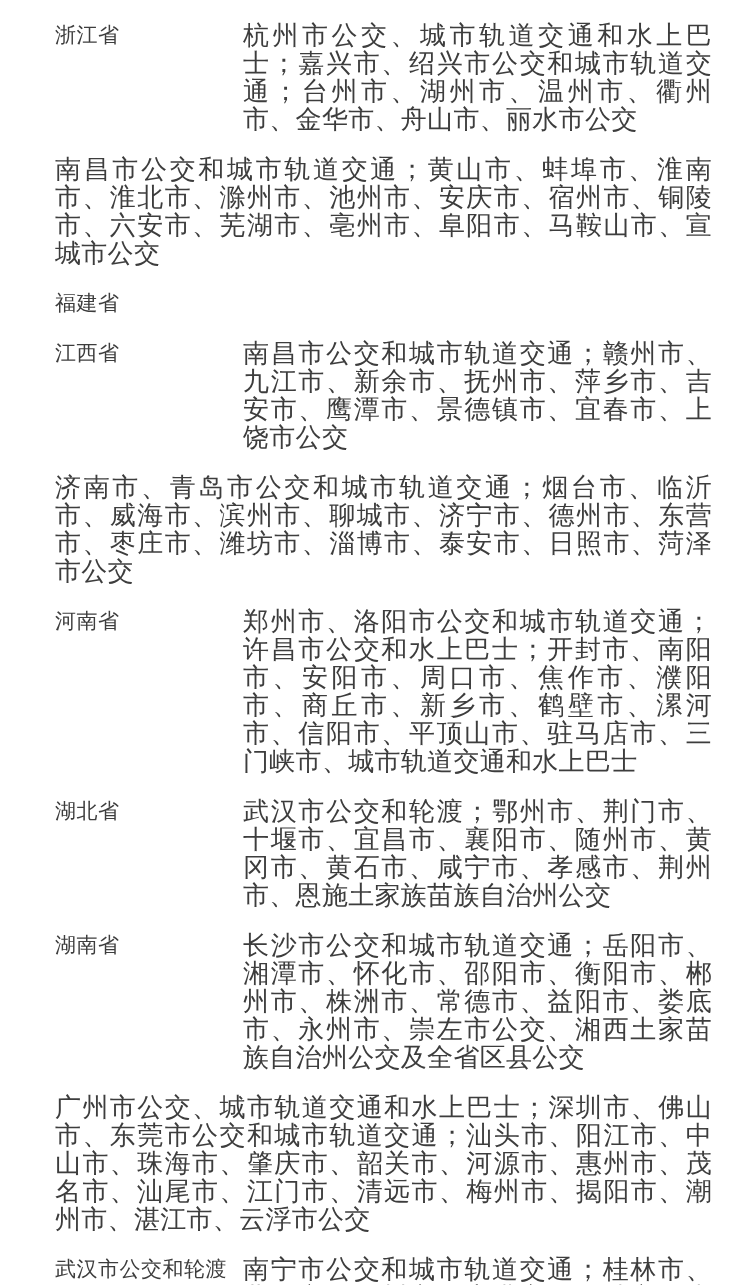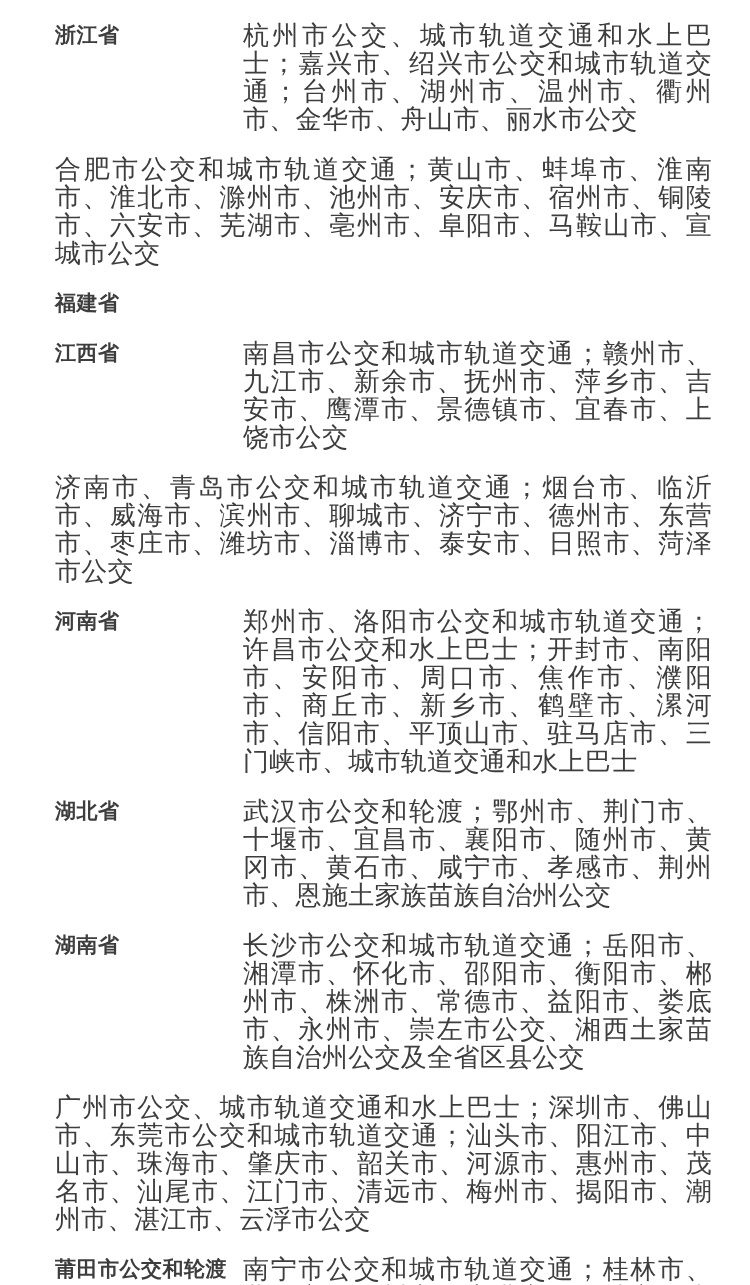--- a/index.html
+++ b/index.html
@@ -26,41 +26,40 @@
   }
   .row:last-child {
     margin-bottom: 0;
   }
   .province {
     width: 188px;
     flex: 0 0 188px;
     font-size: 21px;
     line-height: 28px;
     letter-spacing: 0.5px;
-    font-weight: bold;
   }
   .coverage {
     flex: 1 1 auto;
     font-size: 26px;
     line-height: 28px;
     text-align: justify;
     letter-spacing: 0.3px;
   }
 </style>
 </head>
 <body style="color: rgb(61, 61, 61); background: rgb(255, 255, 255);">
 
 <div class="doc" id="table-root">
   <div class="row">
     <div class="province">浙江省</div>
     <div class="coverage">杭州市公交、城市轨道交通和水上巴士；嘉兴市、绍兴市公交和城市轨道交通；台州市、湖州市、温州市、衢州市、金华市、舟山市、丽水市公交</div>
   </div>
 
   <div class="row">
-    <div class="coverage">合肥市公交和城市轨道交通；黄山市、蚌埠市、淮南市、淮北市、滁州市、池州市、安庆市、宿州市、铜陵市、六安市、芜湖市、亳州市、阜阳市、马鞍山市、宣城市公交</div>
+    <div class="coverage">南昌市公交和城市轨道交通；黄山市、蚌埠市、淮南市、淮北市、滁州市、池州市、安庆市、宿州市、铜陵市、六安市、芜湖市、亳州市、阜阳市、马鞍山市、宣城市公交</div>
   </div>
 
   <div class="row">
     <div class="province">福建省</div>
   </div>
 
   <div class="row">
     <div class="province">江西省</div>
     <div class="coverage">南昌市公交和城市轨道交通；赣州市、九江市、新余市、抚州市、萍乡市、吉安市、鹰潭市、景德镇市、宜春市、上饶市公交</div>
   </div>
@@ -82,17 +81,17 @@
   <div class="row">
     <div class="province">湖南省</div>
     <div class="coverage">长沙市公交和城市轨道交通；岳阳市、湘潭市、怀化市、邵阳市、衡阳市、郴州市、株洲市、常德市、益阳市、娄底市、永州市、崇左市公交、湘西土家苗族自治州公交及全省区县公交</div>
   </div>
 
   <div class="row">
     <div class="coverage">广州市公交、城市轨道交通和水上巴士；深圳市、佛山市、东莞市公交和城市轨道交通；汕头市、阳江市、中山市、珠海市、肇庆市、韶关市、河源市、惠州市、茂名市、汕尾市、江门市、清远市、梅州市、揭阳市、潮州市、湛江市、云浮市公交</div>
   </div>
 
   <div class="row">
-    <div class="province">莆田市公交和轮渡</div>
+    <div class="province">武汉市公交和轮渡</div>
     <div class="coverage">南宁市公交和城市轨道交通；桂林市、北海市、钦州市、贵港市、玉林市、来宾市、柳州市、河池市、贺州市、百色市、梧州市、防城港市、崇左市公交</div>
   </div>
 
 </div>
 
 </body></html>

